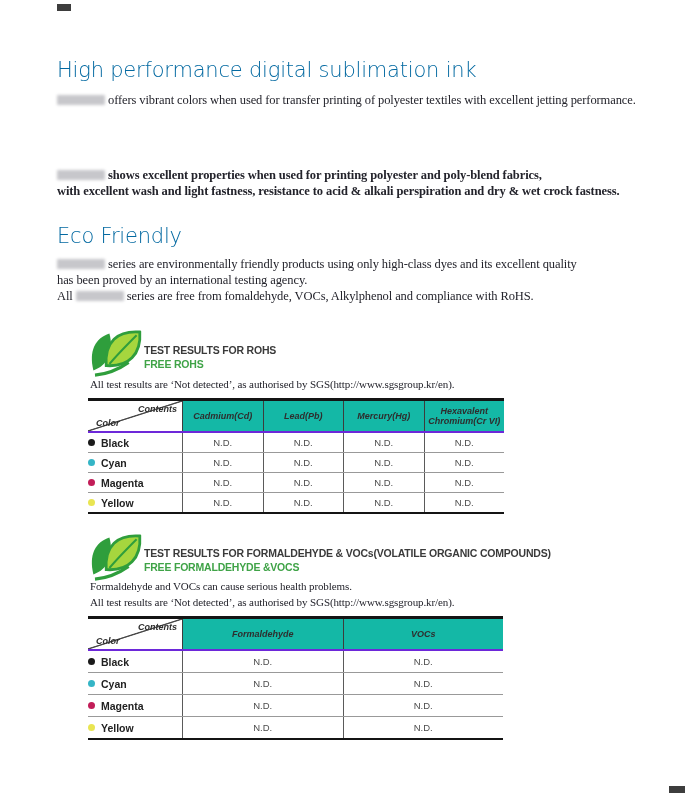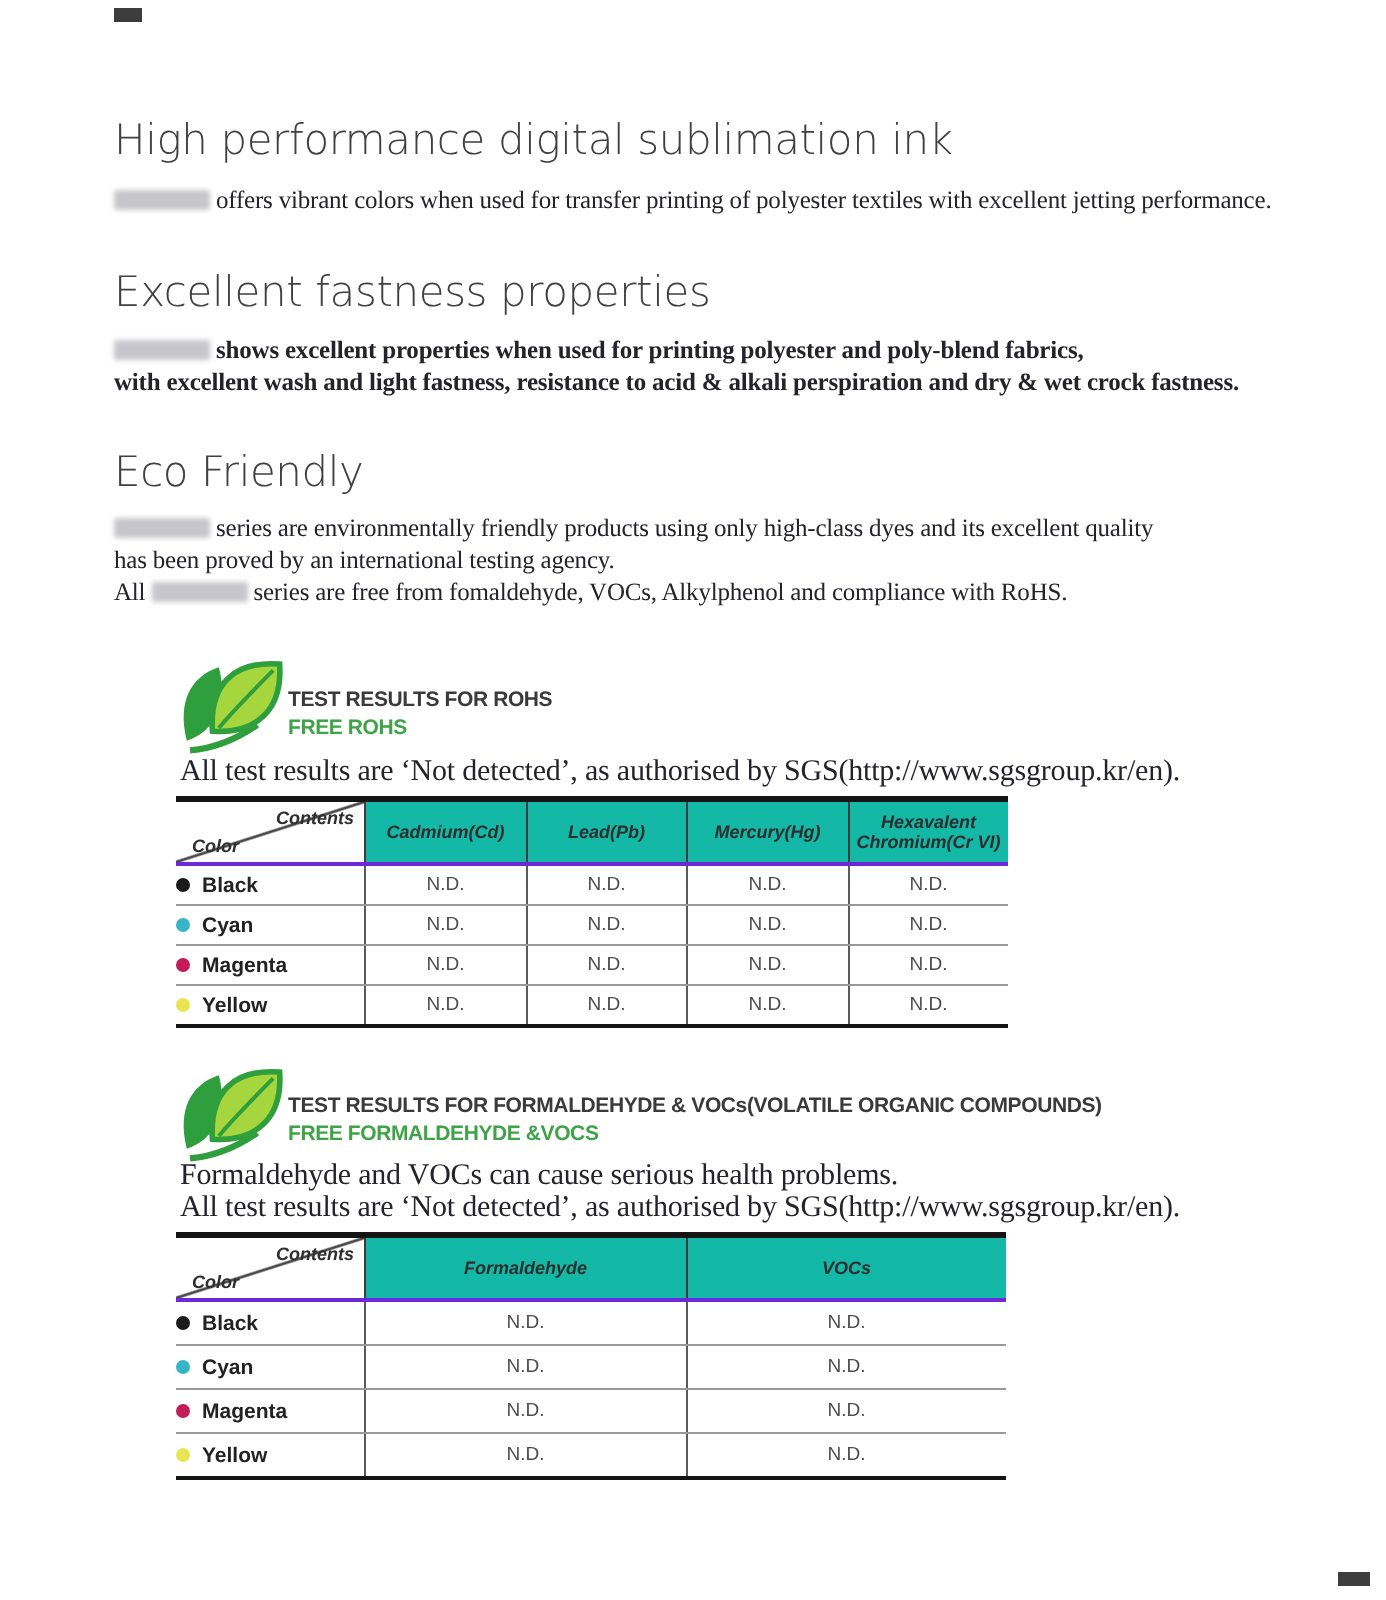--- a/index.html
+++ b/index.html
@@ -3,30 +3,30 @@
 <meta charset="utf-8">
 <style>
   html,body{margin:0;padding:0;background:#fff;}
   .page{position:relative;width:693px;height:800px;background:#ffffff;overflow:hidden;
         font-family:"Liberation Serif","DejaVu Serif",serif;color:#23232b;}
   .crop-mark{position:absolute;background:#3d3d3d;}
   .crop-mark.tl{left:57px;top:4px;width:14px;height:7px;}
   .crop-mark.br{left:669px;top:786px;width:16px;height:7px;}
 
   .heading{position:absolute;left:57px;font-family:"DejaVu Sans","Liberation Sans",sans-serif;
-           font-weight:300;color:#404040;font-size:21px;letter-spacing:-0.2px;white-space:nowrap;}
+           font-weight:300;color:#0369a1;font-size:21px;letter-spacing:-0.2px;white-space:nowrap;}
   .para{position:absolute;left:57px;font-size:12.5px;line-height:16px;letter-spacing:-0.1px;white-space:nowrap;}
   .blur-chip{display:inline-block;width:48px;height:10px;background:#c7c7cb;border-radius:1px;
              filter:blur(1.4px);vertical-align:-1px;margin-right:3px;}
 
   .leaf{position:absolute;width:56px;height:50px;}
   .sec-title{position:absolute;left:144px;font-family:"Liberation Sans","DejaVu Sans",sans-serif;
              font-weight:bold;font-size:10.5px;letter-spacing:-0.2px;color:#3a3a3a;white-space:nowrap;}
   .sec-sub{color:#3fa347;}
-  .note{position:absolute;left:90px;font-size:15px;letter-spacing:-0.1px;white-space:nowrap;}
+  .note{position:absolute;left:90px;font-size:11px;letter-spacing:-0.1px;white-space:nowrap;}
 
   .tbl{position:absolute;left:88px;font-family:"Liberation Sans","DejaVu Sans",sans-serif;
        border-top:3px solid #141414;border-bottom:2px solid #141414;--rowh:19px;}
   .hrow{display:flex;height:30px;background:#14b8a6;border-bottom:2px solid #6d28d9;font-style:italic;}
   .corner{width:94px;flex:0 0 94px;position:relative;
           background-image:linear-gradient(to bottom right,rgba(255,255,255,0) calc(50% - 1.1px),#4a4a4a calc(50% - 0.3px),#4a4a4a calc(50% + 0.3px),rgba(255,255,255,0) calc(50% + 1.1px));
           background-color:#ffffff;}
   .ctop{position:absolute;top:3px;right:5px;font-weight:bold;font-size:9px;color:#2e2e2e;}
   .cbot{position:absolute;bottom:3px;left:8px;font-weight:bold;font-size:9px;color:#2e2e2e;}
   .hcell{flex:1;display:flex;align-items:center;justify-content:center;text-align:center;
@@ -46,21 +46,20 @@
 <div class="page">
 
   <div class="crop-mark tl"></div>
   <div class="crop-mark br"></div>
 
   <div class="heading" style="top:58px;">High performance digital sublimation ink</div>
   <div class="para" style="top:92px;">
     <span class="blur-chip"></span><span>offers vibrant colors when used for transfer printing of polyester textiles with excellent jetting performance.</span>
   </div>
 
-  <div class="heading" style="top:134px;">Excellent fastness properties</div>
   <div class="para" style="top:167px;font-weight:bold;">
     <div><span class="blur-chip"></span><span>shows excellent properties when used for printing polyester and poly-blend fabrics,</span></div>
     <div>with excellent wash and light fastness, resistance to acid &amp; alkali perspiration and dry &amp; wet crock fastness.</div>
   </div>
 
   <div class="heading" style="top:224px;">Eco Friendly</div>
   <div class="para" style="top:256px;">
     <div><span class="blur-chip"></span><span>series are environmentally friendly products using only high-class dyes and its excellent quality</span></div>
     <div>has been proved by an international testing agency.</div>
     <div><span>All</span> <span class="blur-chip"></span><span>series are free from fomaldehyde, VOCs, Alkylphenol and compliance with RoHS.</span></div>

